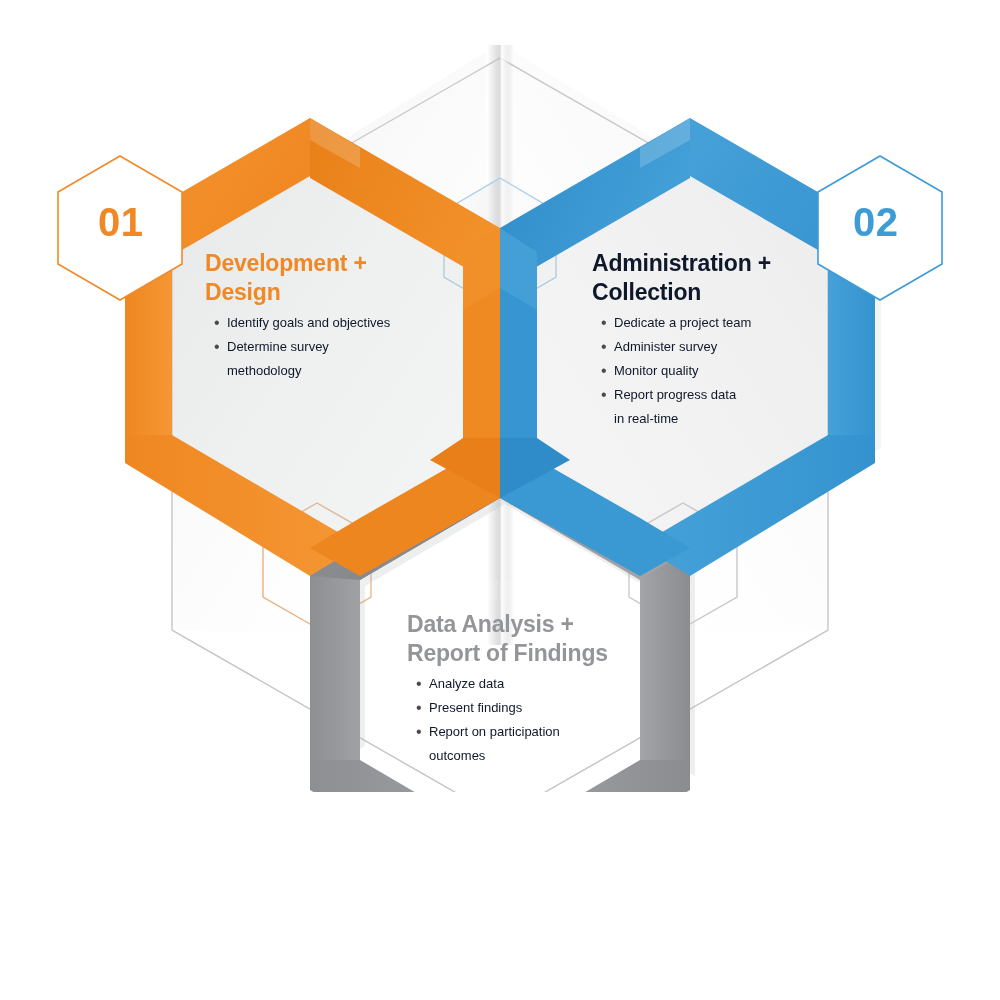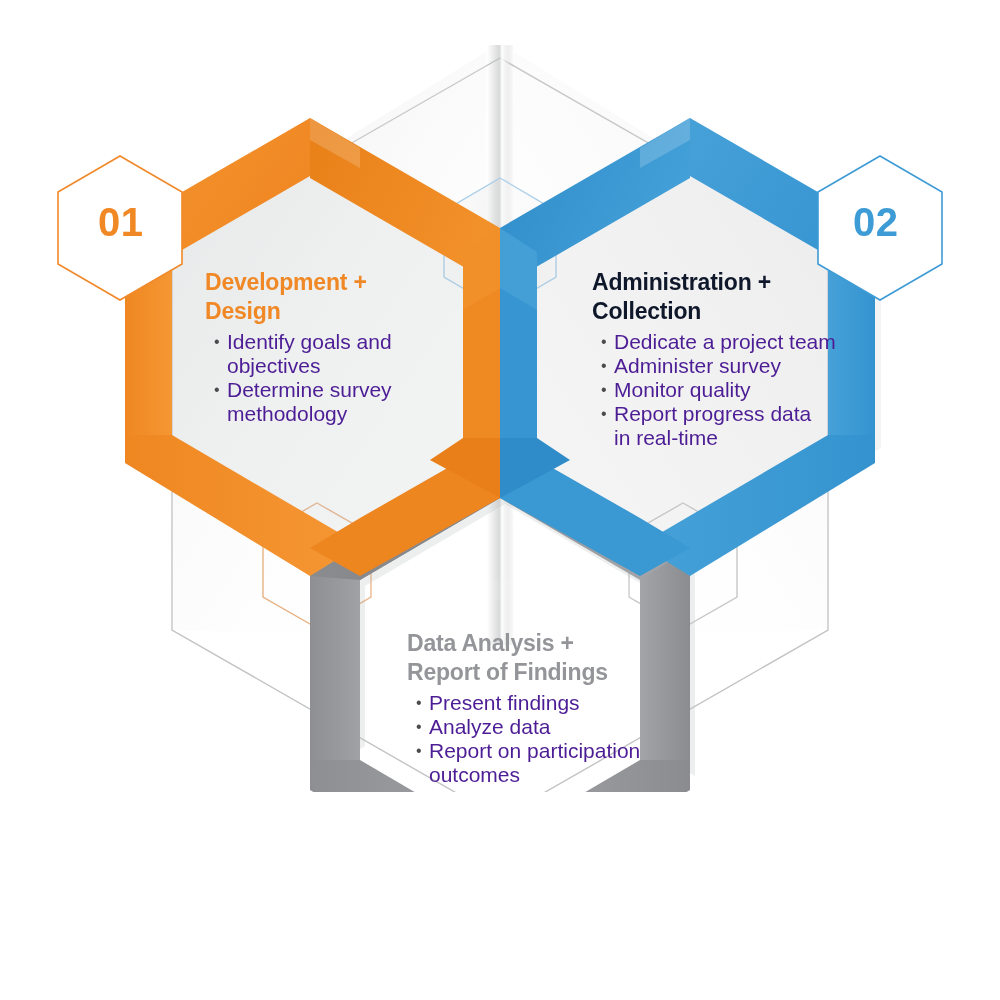--- a/index.html
+++ b/index.html
@@ -18,36 +18,35 @@
   #art {
     position: absolute;
     left: 0;
     top: 0;
     width: 1000px;
     height: 1000px;
   }
 
   .txtblock {
     position: absolute;
-    margin-top: 19px;
   }
   .sec-title {
     font-weight: bold;
     font-size: 23px;
     line-height: 29px;
     letter-spacing: -0.2px;
     white-space: pre-line;
     margin: 0 0 4px 0;
   }
   .sec-list {
     list-style: none;
     margin: 0;
     padding: 0;
-    color: #4c1d95;
-    font-size: 21px;
+    color: #0f172a;
+    font-size: 13px;
     line-height: 24px;
   }
   .sec-list li {
     position: relative;
     padding-left: 13px;
     white-space: pre-line;
   }
   .sec-list li::before {
     content: "\2022";
     position: absolute;
@@ -272,20 +271,20 @@
       <li>Monitor quality</li>
       <li>Report progress data
 in real-time</li>
     </ul>
   </div>
 
   <div class="txtblock" id="block-03">
     <div class="sec-title">Data Analysis +
 Report of Findings</div>
     <ul class="sec-list">
+      <li>Analyze data</li>
       <li>Present findings</li>
-      <li>Analyze data</li>
       <li>Report on participation
 outcomes</li>
     </ul>
   </div>
 
 </div>
 
 </body></html>

